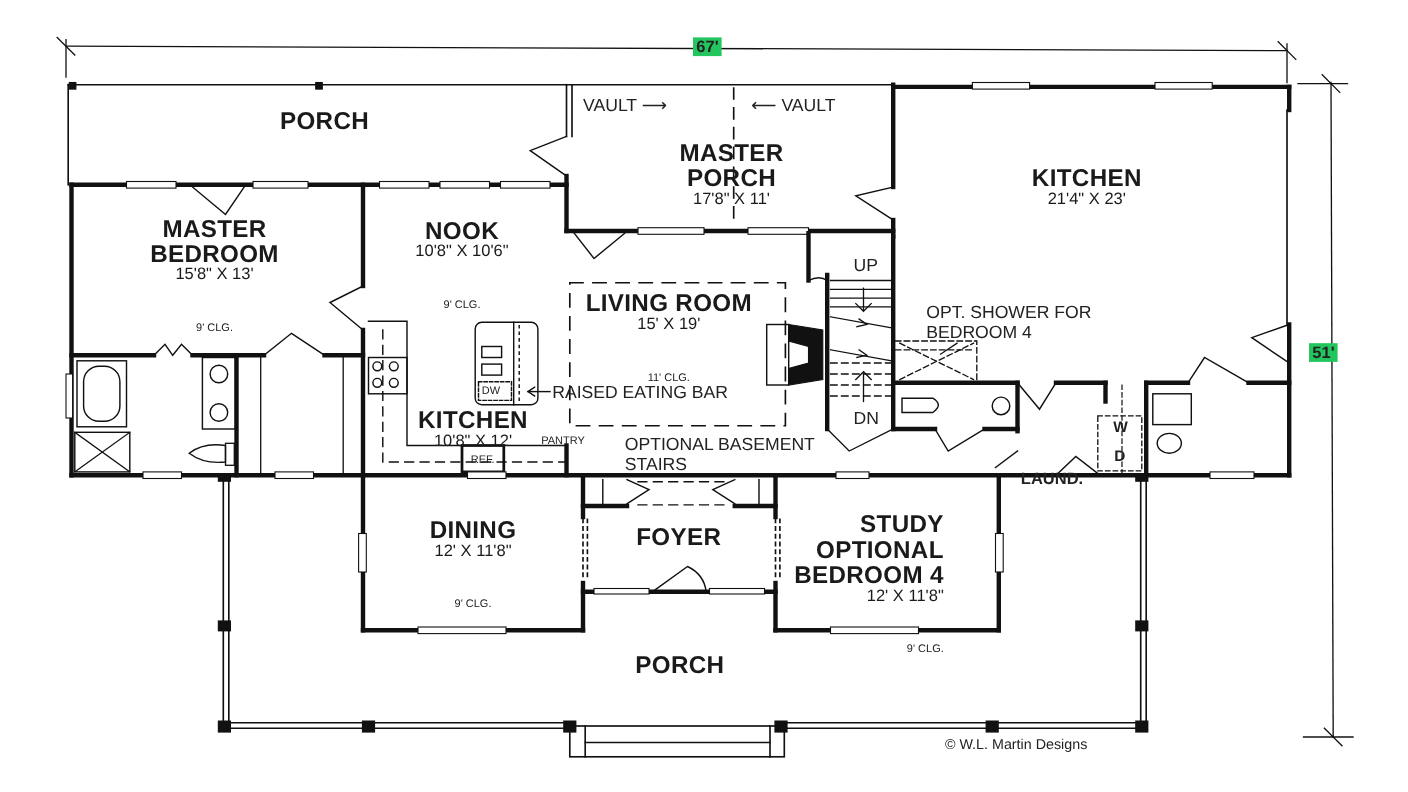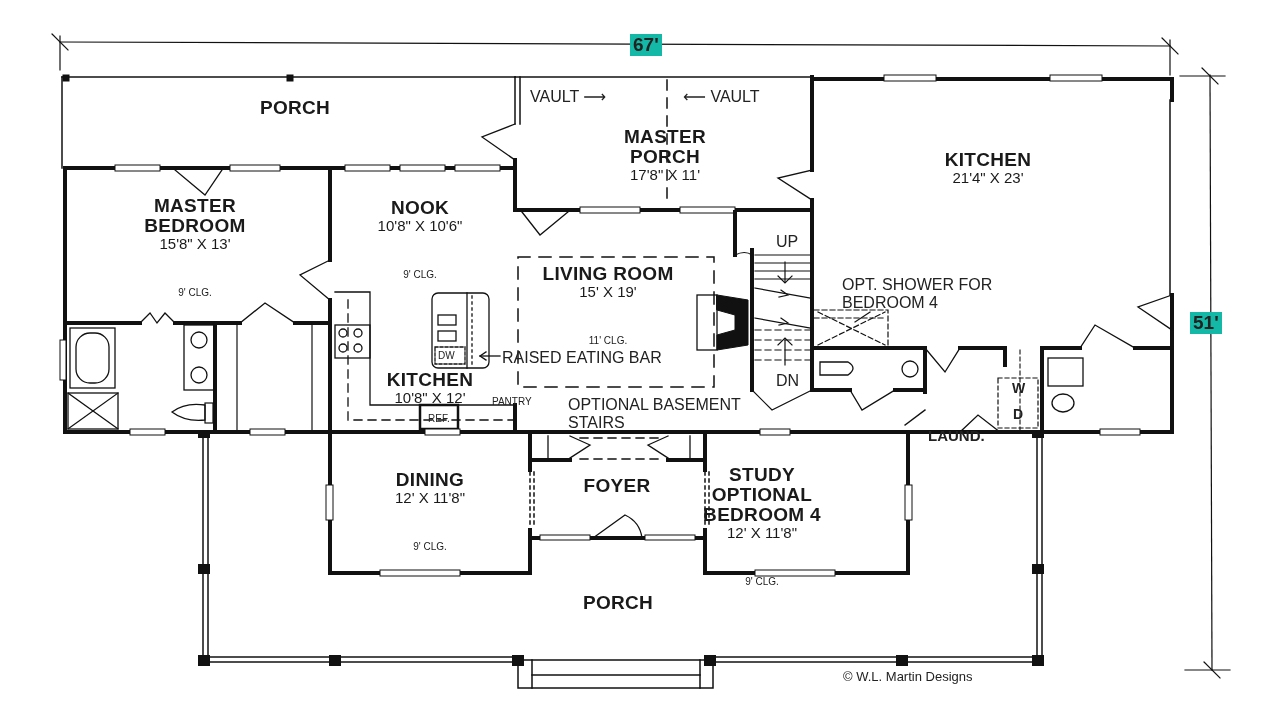--- a/index.html
+++ b/index.html
@@ -1,24 +1,24 @@
 <!DOCTYPE html>
 <html><head>
 <meta charset="utf-8">
 <style>
   html, body { margin: 0; padding: 0; background: #ffffff; }
   body { width: 1280px; height: 720px; overflow: hidden; position: relative; font-family: "Liberation Sans", sans-serif; }
   #plan { position: absolute; left: 0; top: 0; width: 1280px; height: 720px; }
   .lbl { position: absolute; color: #1a1a1a; text-align: center; white-space: nowrap; line-height: 1.05; transform: translateX(-50%); }
-  .name { font-weight: bold; font-size: 19px; letter-spacing: 0.3px; }
+  .name { font-weight: bold; font-size: 22px; letter-spacing: 0.3px; }
   .dim { font-size: 15px; }
   .clg { font-size: 10px; margin-top: 36px; }
   .note { position: absolute; font-size: 16px; color: #222; white-space: nowrap; line-height: 1.1; }
-  .dimtxt { position: absolute; font-size: 19px; font-weight: bold; color: #222; background: #14b8a6; padding: 0 3px; }
-  .copy { position: absolute; font-size: 13px; color: #222; }
+  .dimtxt { position: absolute; font-size: 15px; font-weight: bold; color: #222; background: #22c55e; padding: 0 3px; }
+  .copy { position: absolute; font-size: 13px; color: #222; margin-left: 16px; }
 </style>
 </head>
 <body>
 
 <svg id="plan" viewBox="0 0 1280 720" xmlns="http://www.w3.org/2000/svg">
   <g fill="none" stroke="#111" stroke-linecap="square">
 
     <g stroke-width="1.2">
       <line x1="60" y1="42" x2="1170" y2="46"></line>
       <line x1="60" y1="36" x2="60" y2="70"></line>
@@ -327,21 +327,21 @@
 <div class="note" style="left:1013px;top:407px;font-size:14px;font-weight:bold;">D</div>
 
 <div class="lbl" style="left:430px;top:470px;">
   <div class="name">DINING</div>
   <div class="dim">12' X 11'8"</div>
   <div class="clg">9' CLG.</div>
 </div>
 
 <div class="lbl name" style="left:617px;top:476px;">FOYER</div>
 
-<div class="lbl" style="left:762px;top:465px;">
+<div class="lbl" style="left:790px;top:465px;text-align:right;">
   <div class="name">STUDY</div>
   <div class="name">OPTIONAL</div>
   <div class="name">BEDROOM 4</div>
   <div class="dim">12' X 11'8"</div>
   <div class="clg">9' CLG.</div>
 </div>
 
 <div class="lbl name" style="left:618px;top:593px;">PORCH</div>
 
 <div class="copy" style="left:843px;top:669px;">© W.L. Martin Designs</div>

